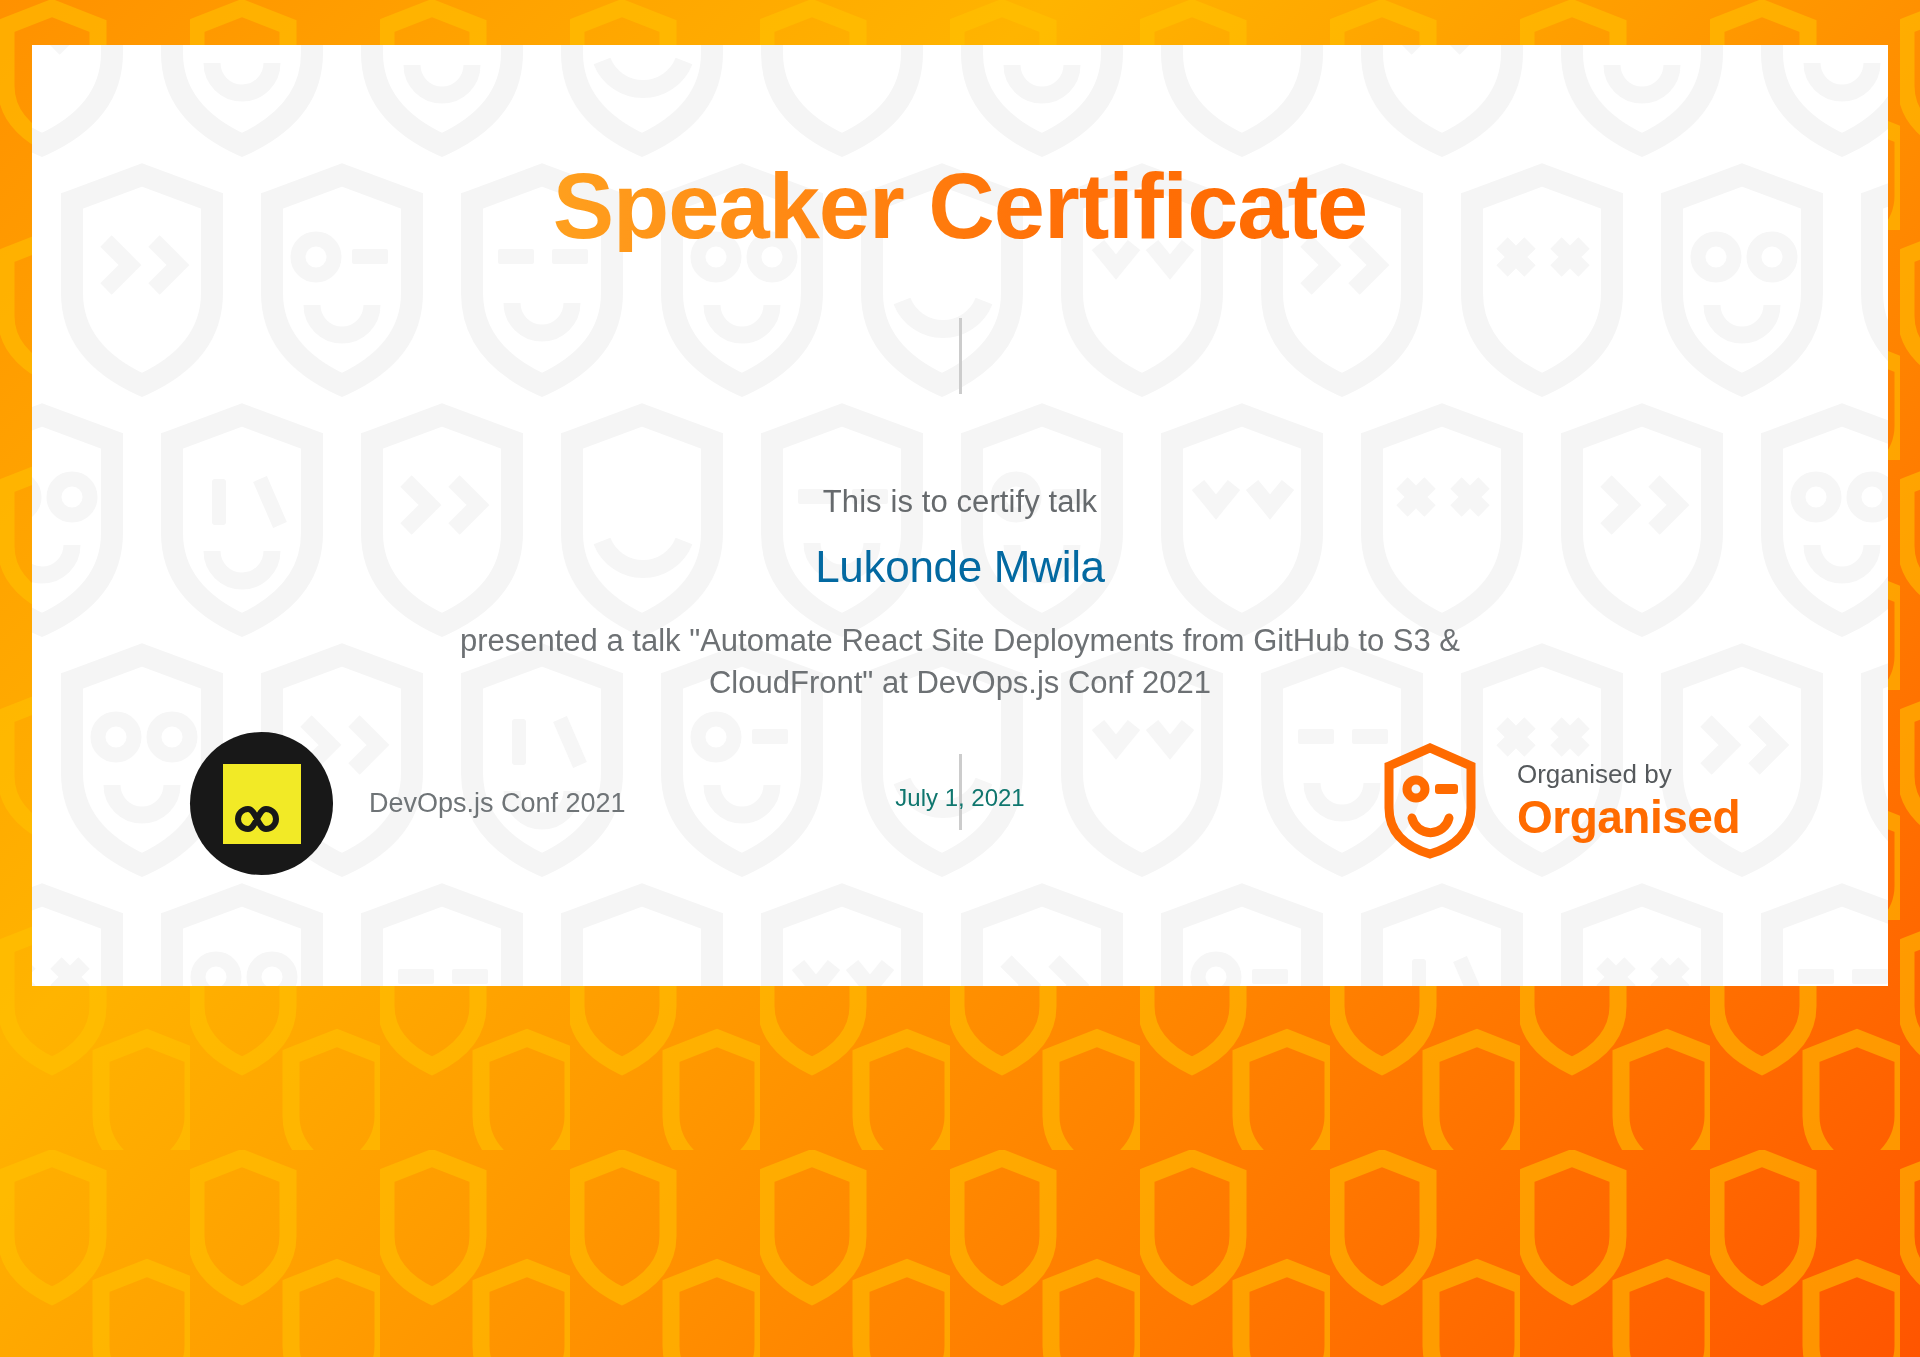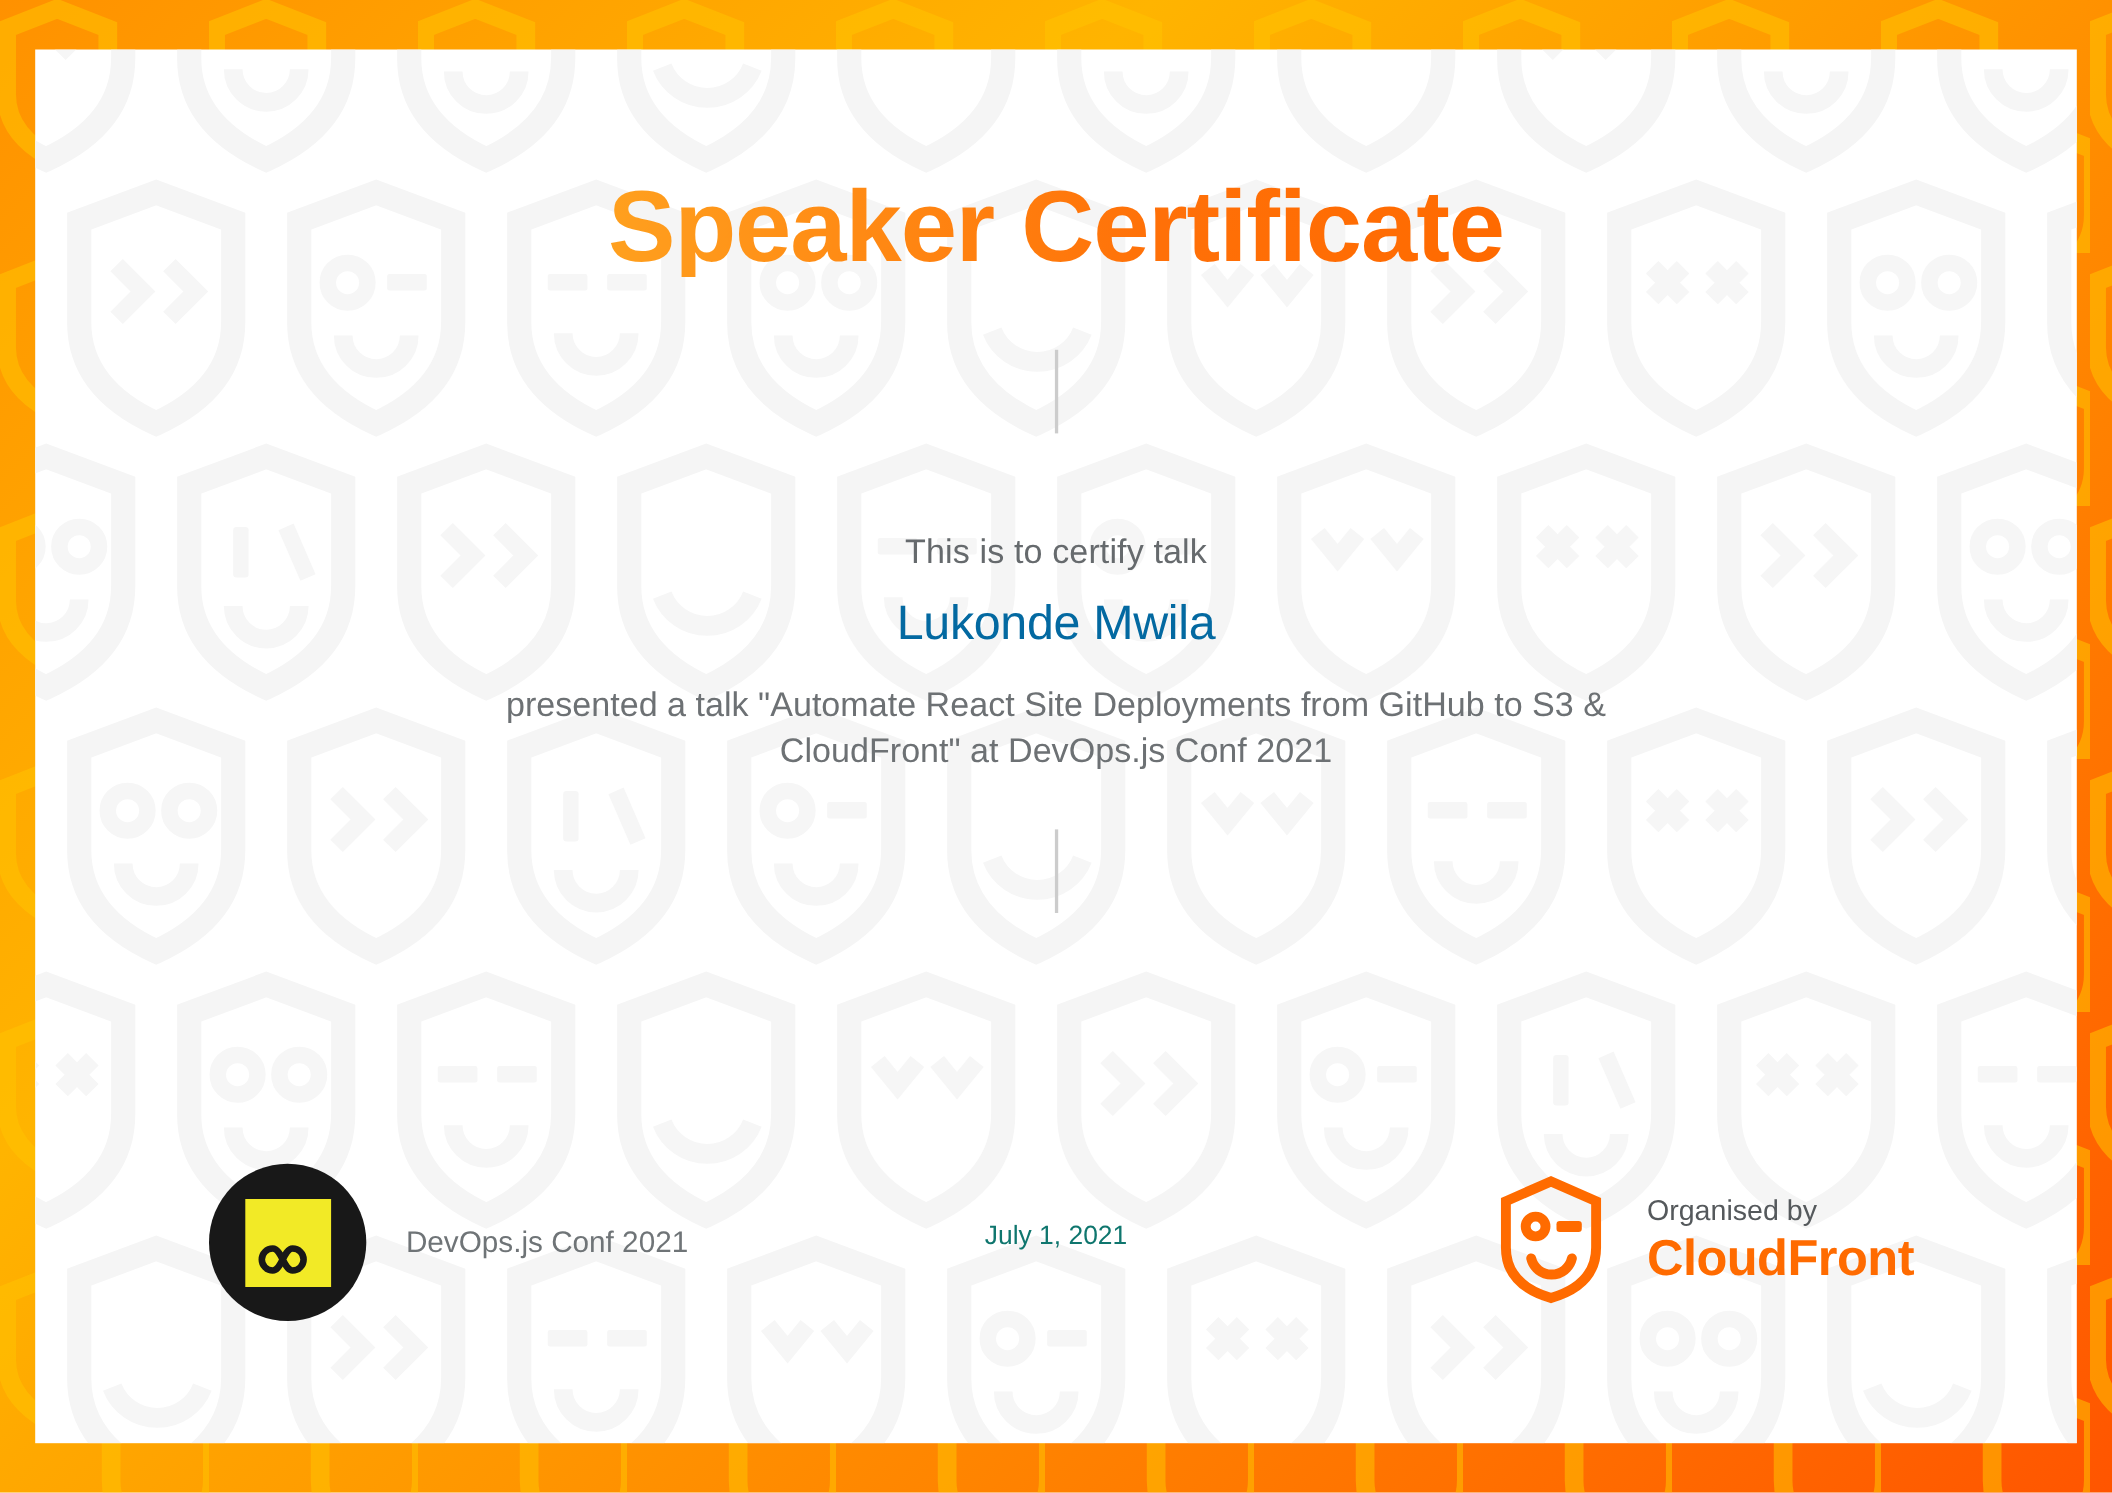--- a/index.html
+++ b/index.html
@@ -37,21 +37,21 @@
   }
 
   .border-pattern svg { display:block; }
 
   
   #panel {
     position: absolute;
     left: 32px;
     top: 45px;
     width: 1856px;
-    height: 1267px;
+    height: 941px;
     background: #ffffff;
     overflow: hidden;
   }
 
   
   .panel-watermark {
     position: absolute;
     inset: 0;
     pointer-events: none;
   }
@@ -555,19 +555,19 @@
 
       <div id="organiser-block">
         <svg width="98" height="118" viewBox="0 0 98 118">
           <path d="M8 24 L49 6 L90 24 L90 66 Q90 100 49 112 Q8 100 8 66 Z" fill="none" stroke="#ff6b00" stroke-width="9"></path>
           <circle cx="35" cy="47" r="9" fill="none" stroke="#ff6b00" stroke-width="9"></circle>
           <rect x="54" y="42" width="23" height="10" rx="3" fill="#ff6b00"></rect>
           <path d="M31 76 a19 19 0 0 0 37 0" fill="none" stroke="#ff6b00" stroke-width="9" stroke-linecap="round"></path>
         </svg>
         <div id="organiser-text">
           <div id="organised-by">Organised by</div>
-          <div id="gitnation-word">CloudFront</div>
+          <div id="gitnation-word">Organised</div>
         </div>
       </div>
     </div>
 
   </div>
 </div>
 
 </body></html>

